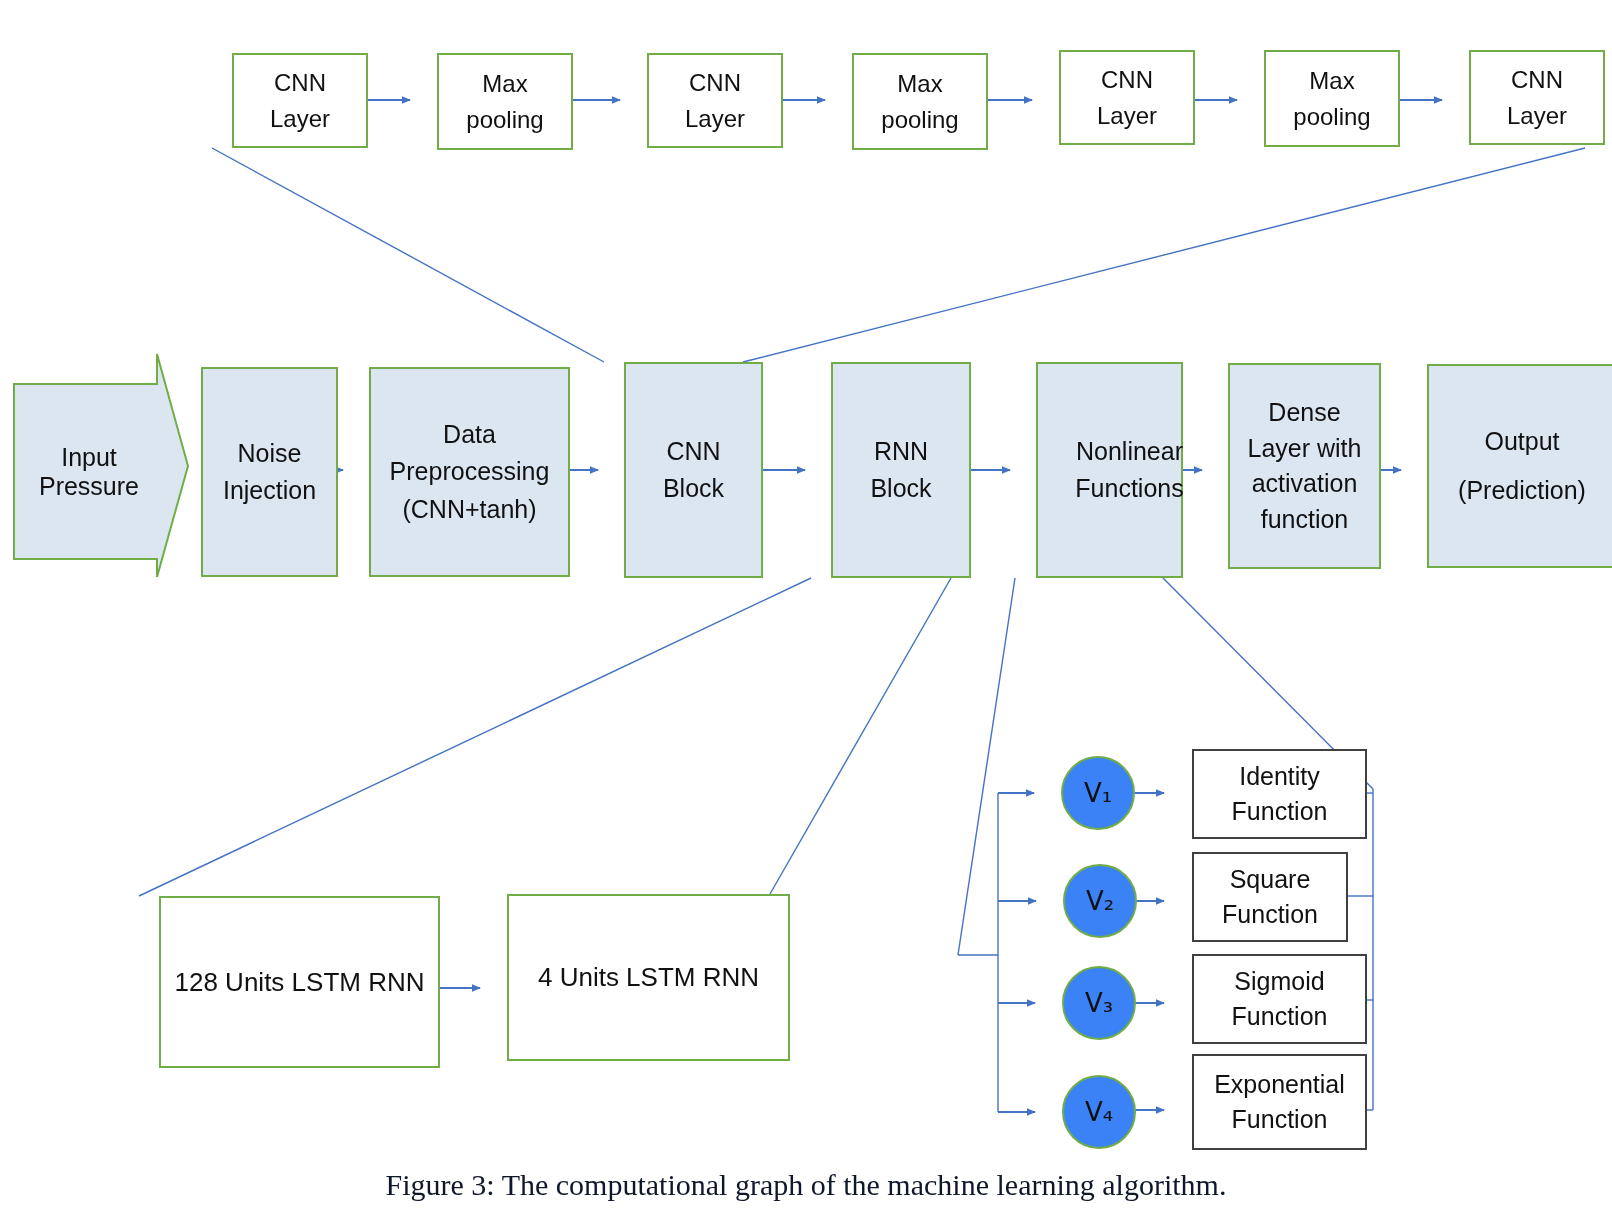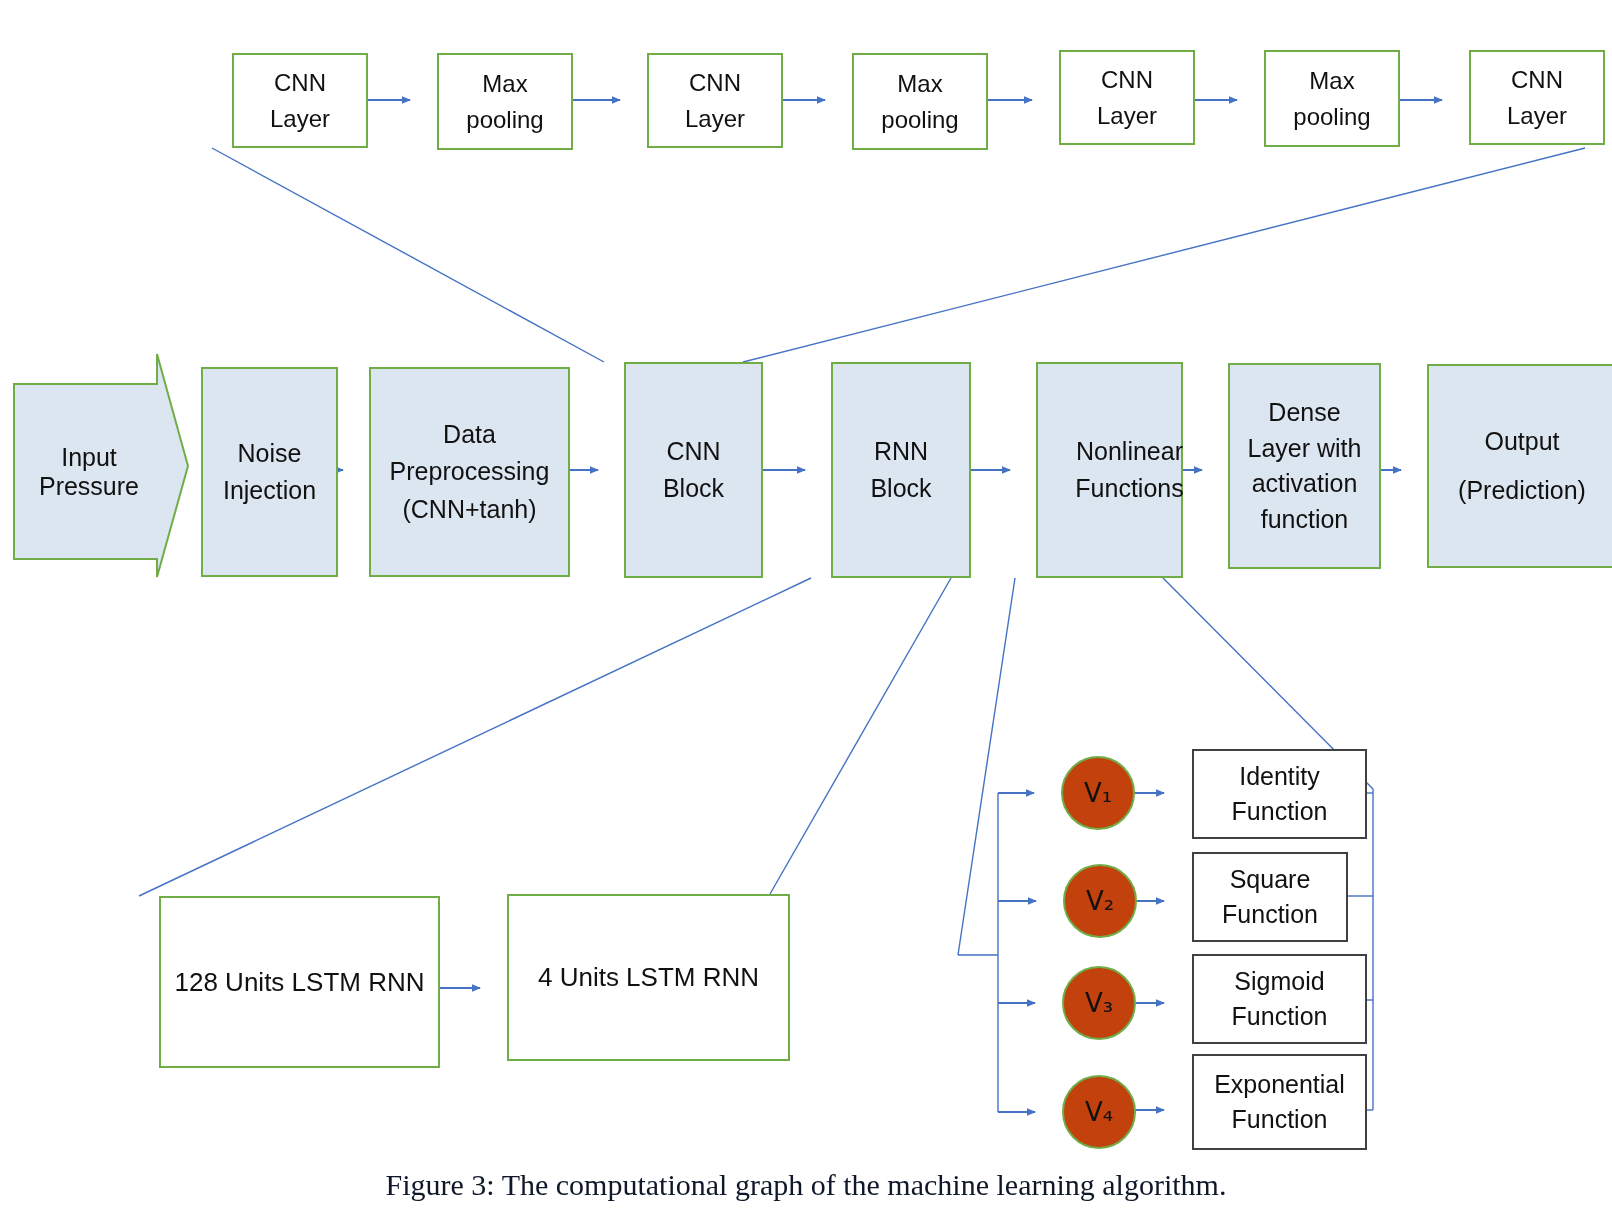--- a/index.html
+++ b/index.html
@@ -5,21 +5,21 @@
   html,body{margin:0;padding:0;background:#ffffff;}
   .canvas{position:relative;width:1612px;height:1232px;background:#ffffff;overflow:hidden;
           font-family:"Liberation Sans","DejaVu Sans",sans-serif;}
   svg.layer{position:absolute;left:0;top:0;}
   .box{position:absolute;display:flex;align-items:center;justify-content:center;
        text-align:center;white-space:pre-line;color:#111;box-sizing:border-box;
        line-height:1.5;margin-left:20px;}
   .fill-blue{background:#dce6f1;border:2px solid #70ad47;}
   .fill-white{background:#ffffff;border:2px solid #70ad47;}
   .fn-box{background:#ffffff;border:2.5px solid #404040;}
-  .circle{border-radius:50%;background:#c2410c;border:2px solid #70ad47;
+  .circle{border-radius:50%;background:#3b82f6;border:2px solid #70ad47;
           font-family:"DejaVu Sans","Liberation Sans",sans-serif;}
   .f24{font-size:24px;}
   .f25{font-size:25px;}
   .f26{font-size:26px;}
   .tight{line-height:1.42;}
   .loose{line-height:1.95;}
   .label-free{position:absolute;display:flex;align-items:center;justify-content:center;
        text-align:center;white-space:pre-line;color:#111;}
   .caption{position:absolute;left:0;top:1168px;width:1612px;text-align:center;
        font-family:"Liberation Serif","DejaVu Serif",serif;font-size:30px;color:#0f172a;}

